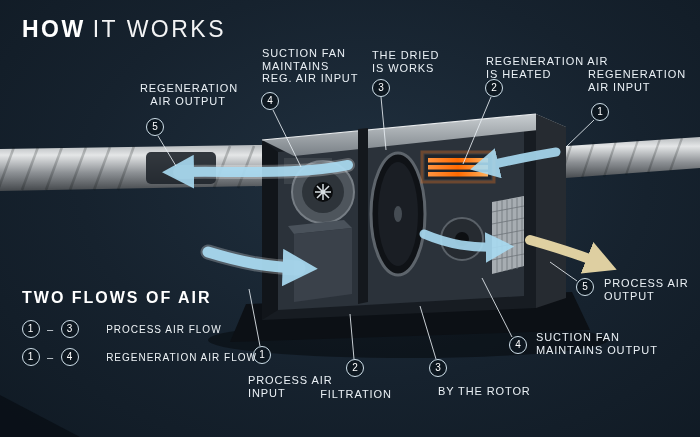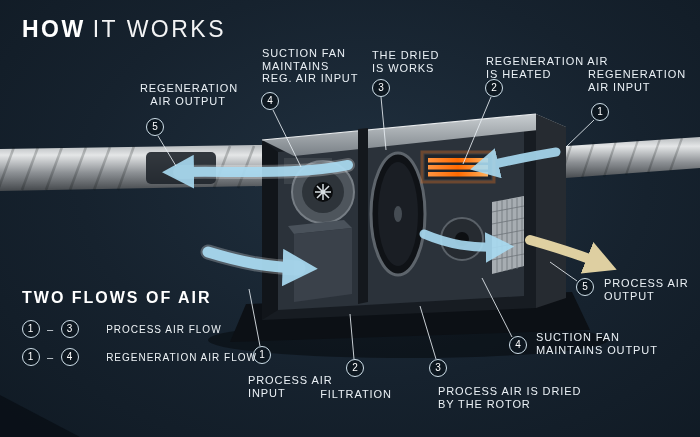--- a/index.html
+++ b/index.html
@@ -216,21 +216,20 @@
     </div>
     <div class="callout" style="left:604px; top:277px;">
       <div>PROCESS AIR</div>
       <div>OUTPUT</div>
     </div>
     <div class="callout" style="left:536px; top:331px;">
       <div>SUCTION FAN</div>
       <div>MAINTAINS OUTPUT</div>
     </div>
     <div class="callout" style="left:438px; top:385px;">
-      <div>PROCESS AIR IS DRIED</div>
       <div>BY THE ROTOR</div>
     </div>
     <div class="callout center" style="left:318px; top:388px; width:76px;">
       <div>FILTRATION</div>
     </div>
     <div class="callout" style="left:248px; top:374px;">
       <div>PROCESS AIR</div>
       <div>INPUT</div>
     </div>
 

